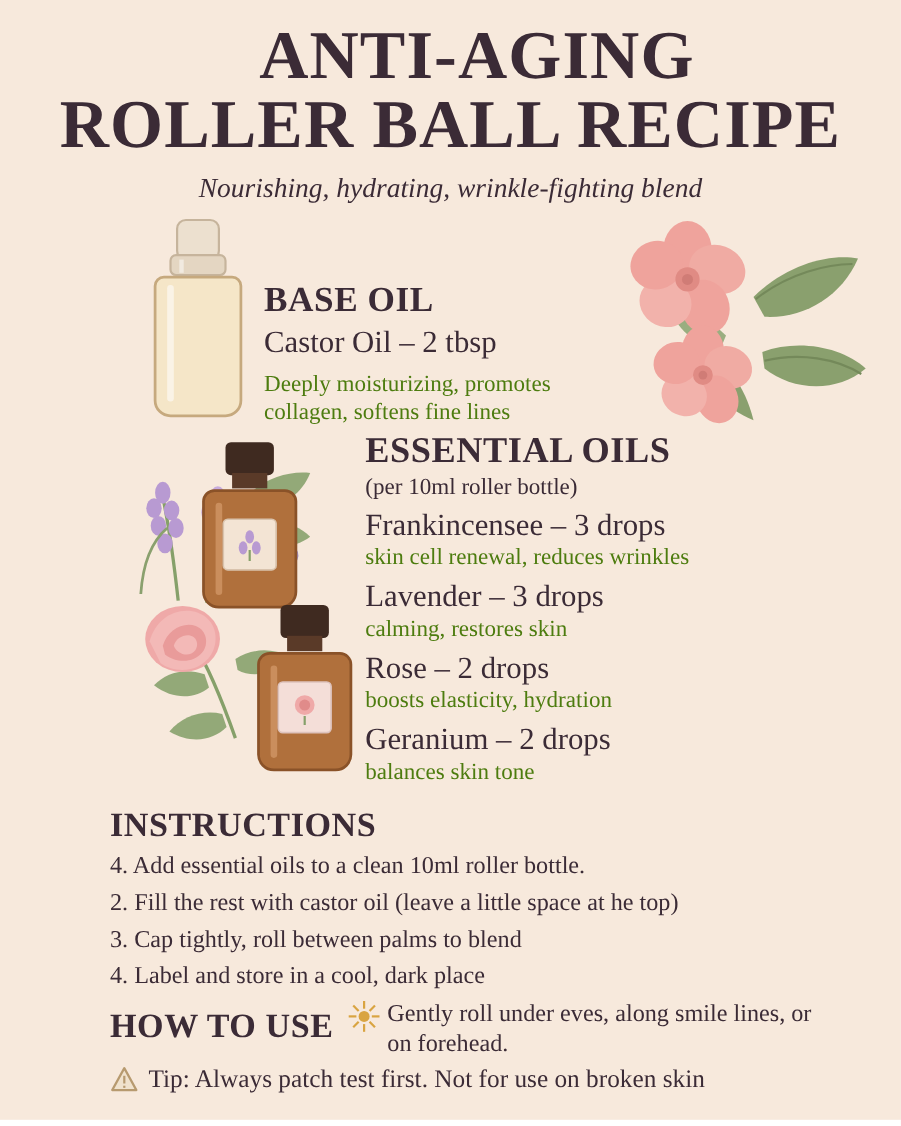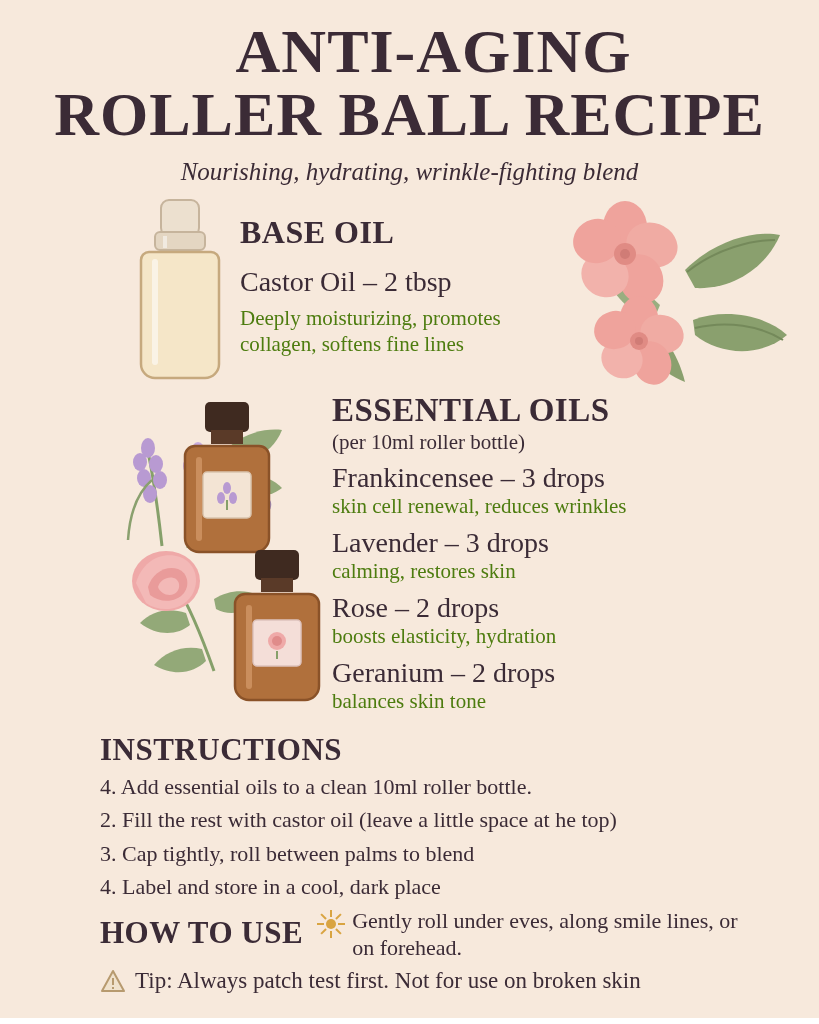--- a/index.html
+++ b/index.html
@@ -67,22 +67,22 @@
     line-height: 1.22;
   }
 
   
   #base-oil {
     position: absolute;
     left: 240px;
     top: 215px;
     width: 340px;
   }
-  #base-oil .sec-head { font-size: 32px; }
-  #base-oil .item-name { margin-top: 16px; font-size: 28px; }
+  #base-oil .sec-head { font-size: 32px; margin-top: 40px; }
+  #base-oil .item-name { margin-top: 6px; font-size: 28px; }
   #base-oil .item-desc { margin-top: 8px; }
 
   
   #essential-oils {
     position: absolute;
     left: 332px;
     top: 392px;
     width: 400px;
   }
   #essential-oils .sec-head { font-size: 33px; }

